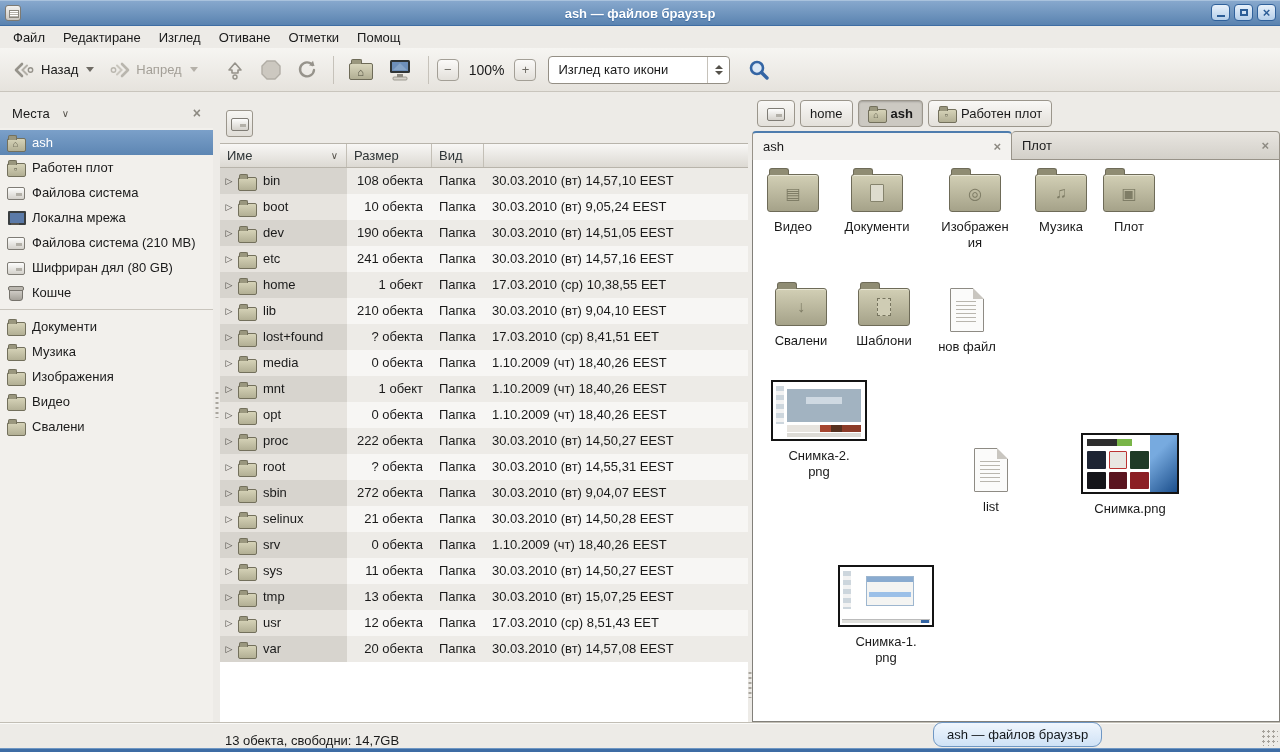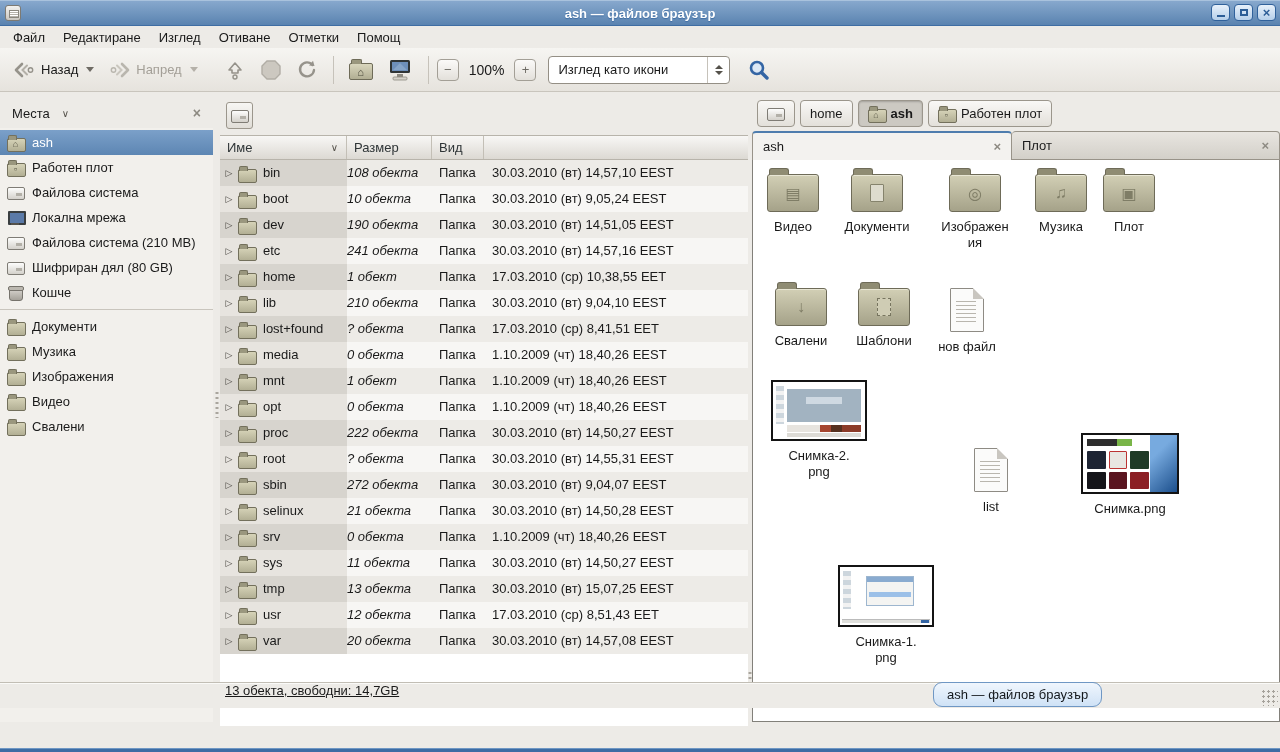--- a/index.html
+++ b/index.html
@@ -94,35 +94,35 @@
 
   
   .splitter { position:absolute; top:0; height:630px; background:#edebe7; }
   .s1 { left:213px; width:7px; }
   .s2 { left:748px; width:4px; }
   .splitter i { position:absolute; left:50%; transform:translateX(-50%); width:3px; height:26px;
     background:repeating-linear-gradient(#a9a59d 0 2px,transparent 2px 5px); }
   .s1 i { top:300px; } .s2 i { top:580px; }
 
   
-  .middle { position:absolute; left:220px; top:4px; width:528px; height:630px; background:#fff; }
+  .middle { position:absolute; left:220px; top:12px; width:528px; height:630px; background:#fff; }
   .mid-top { height:39px; background:#edebe7; }
   .mini-btn { position:absolute; left:6px; top:6px; width:27px; height:27px; border:1px solid #9b968c; border-radius:3px;
     background:linear-gradient(#f7f6f3,#e0ddd7); display:flex; align-items:center; justify-content:center; }
   .tree-header { height:25px; display:flex; background:linear-gradient(#f8f7f5,#dcd9d3); border-top:1px solid #b8b4ab; border-bottom:1px solid #b8b4ab; }
   .th { display:flex; align-items:center; padding-left:7px; border-right:1px solid #c3bfb6; font-size:13px; color:#2e3436; position:relative; }
   .th .sort { position:absolute; right:8px; font-size:10px; color:#55524b; }
   .tr { display:flex; height:26px; line-height:26px; }
   .td { overflow:hidden; white-space:nowrap; }
   .cell-name { display:flex; align-items:center; }
   .tr.even .cell-name { background:#d7d4ce; } .tr.even .cell-rest { background:#edebe7; }
   .tr.odd  .cell-name { background:#e7e4df; } .tr.odd  .cell-rest { background:#f7f6f4; }
   .expander { width:18px; text-align:center; font-size:9px; color:#4a4742; }
   .tr .mi { margin-right:7px; }
-  .cell-size { text-align:left; padding-right:9px;font-style:italic; }
+  .cell-size { text-align:right; padding-right:9px; }
   .cell-kind { padding-left:7px; }
   .cell-date { padding-left:8px; }
 
   
   .right { position:absolute; left:752px; top:0; width:528px; height:630px; }
   .pathbar { height:39px; background:#edebe7; display:flex; align-items:center; gap:5px; padding:4px 0 0 5px; }
   .crumb { height:27px; border:1px solid #9b968c; border-radius:4px; background:linear-gradient(#f9f8f6,#e3e0da);
     display:flex; align-items:center; gap:5px; padding:0 9px; }
   .crumb.active { background:#ccc9c2; box-shadow:inset 0 1px 2px #00000033; font-weight:bold; }
   .tabstrip { height:29px; display:flex; background:#edebe7; }
@@ -178,22 +178,22 @@
   .ts-right { position:absolute; right:0; top:0; width:27px; height:100%;
     background:linear-gradient(135deg,#77aadf 0 30%,#1c4f8c 100%); }
   .thumb-dialog { width:96px; height:62px; }
   .td-win { position:absolute; left:26px; top:9px; width:48px; height:30px; background:#f4f4f2; border:1px solid #9db6cf; }
   .td-titlebar { position:absolute; left:0; top:0; right:0; height:5px; background:#89abd0; }
   .td-row { position:absolute; left:2px; top:15px; right:2px; height:5px; background:#9cc0e8; }
   .td-foot { position:absolute; left:2px; bottom:2px; right:2px; height:4px; background:#e0e0dc; border-top:1px solid #bbb; }
   .td-foot::after { content:""; position:absolute; right:1px; top:0; width:8px; height:3px; background:#3465a4; }
 
   
-  .statusbar { position:absolute; left:0; top:682px; width:1280px; height:26px; background:#edebe7;
-    border-top:1px solid #c2beb5; box-shadow:inset 0 1px 0 #fafaf8; display:flex; align-items:flex-start;text-decoration:underline; }
+  .statusbar { position:absolute; left:0; top:722px; width:1280px; height:26px; background:#edebe7;
+    border-top:1px solid #c2beb5; box-shadow:inset 0 1px 0 #fafaf8; display:flex; align-items:flex-end; }
   .status-text { margin-left:225px; }
   .task-chip { position:absolute; left:933px; top:-1px; height:25px; padding:0 13px; line-height:23px;
     background:linear-gradient(#f0f6fd,#cfe2f6); border:1px solid #6f97c4; border-radius:9px; color:#14181c; }
   .grip { position:absolute; right:2px; bottom:2px; width:17px; height:17px;
     background-image:radial-gradient(#a5a19a 1px,transparent 1.3px); background-size:5px 5px; }
   .bottom-strip { position:absolute; left:0; top:748px; width:1280px; height:4px; background:#3d6ca4; border-top:1px solid #6f97c4; }
 
   svg { display:block; }
 </style>
 </head>

